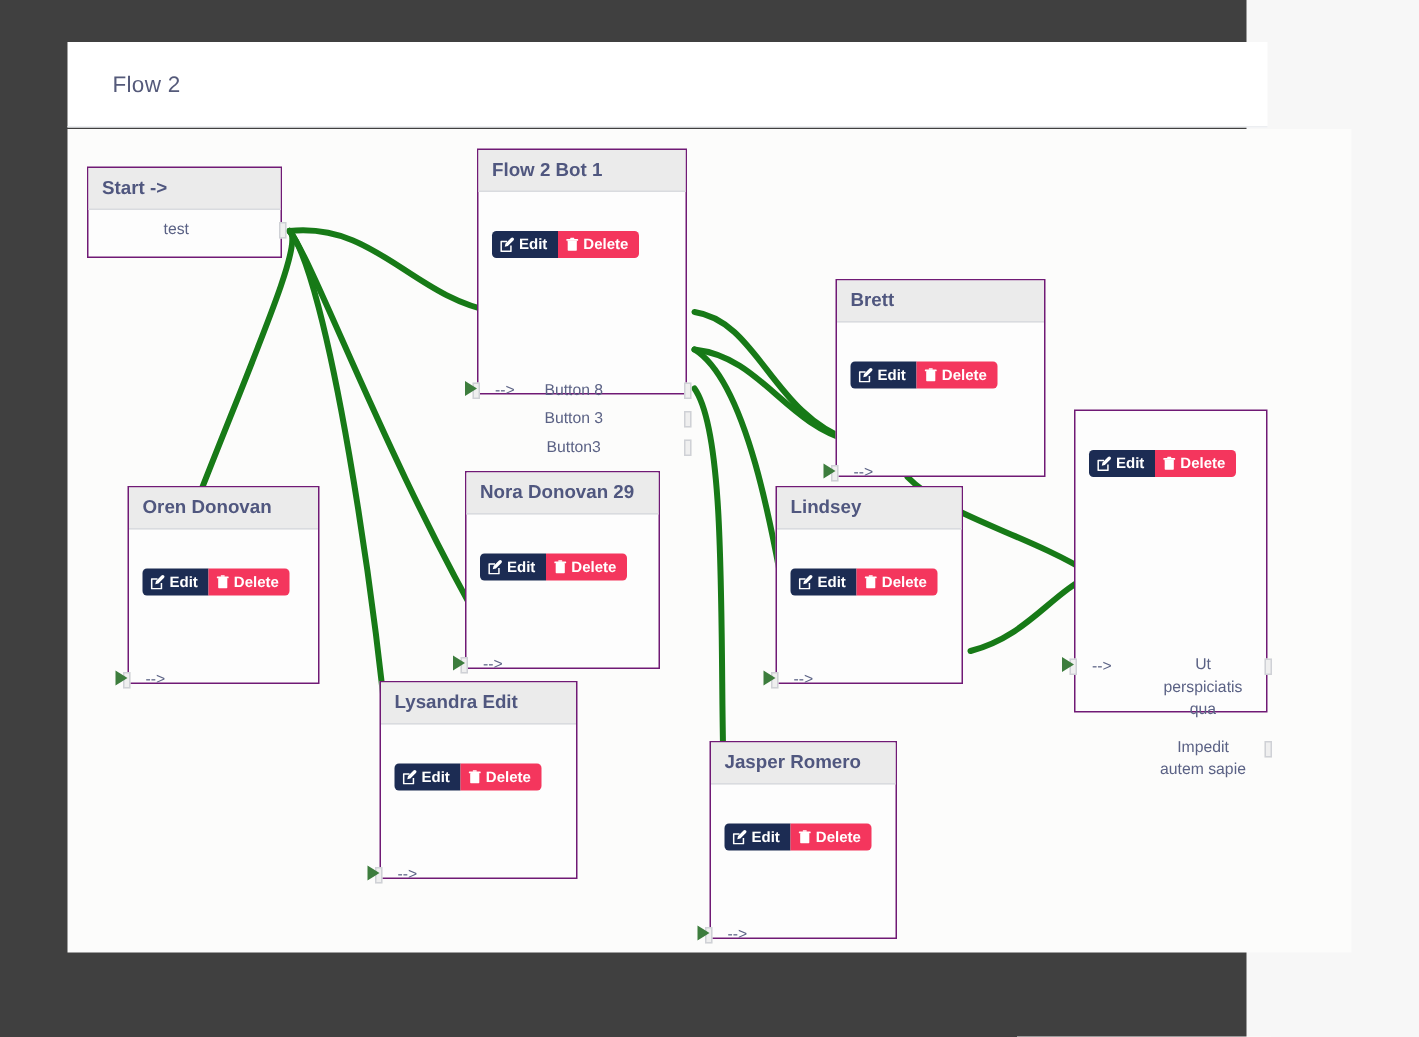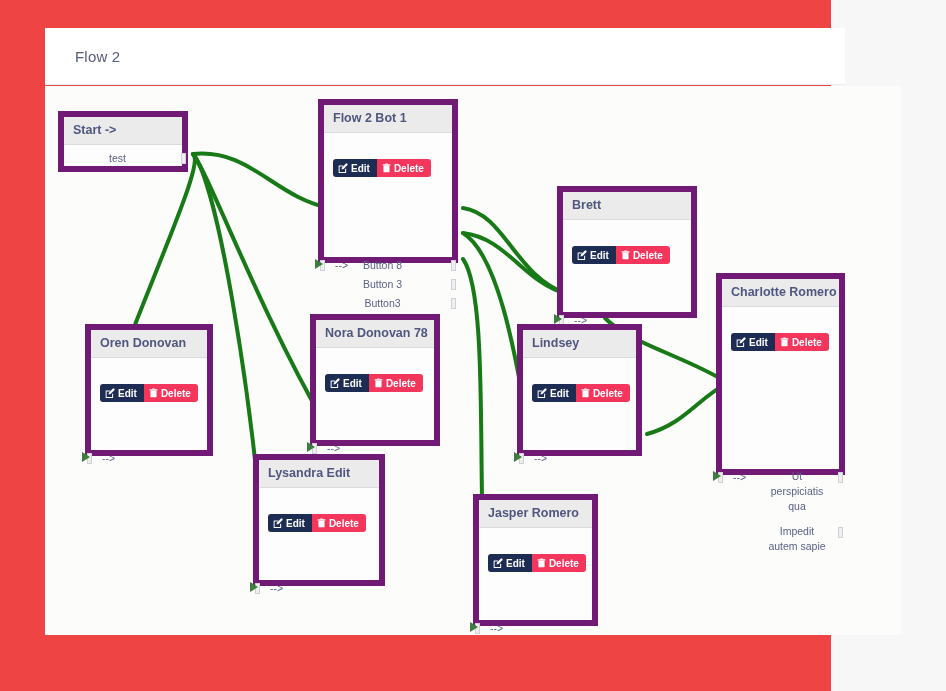--- a/index.html
+++ b/index.html
@@ -13,21 +13,21 @@
     overflow: hidden;
     font-family: "Liberation Sans", sans-serif;
     -webkit-font-smoothing: antialiased;
   }
 
   
   #page {
     position: absolute;
     left: 0; top: 0;
     width: 831px; height: 691px;
-    background: #ef4444;
+    background: #404040;
   }
   #card {
     position: absolute;
     left: 45px; top: 28px;
     width: 800px;
     background: #ffffff;
   }
   #card-header {
     height: 57px;
     background: #ffffff;
@@ -56,21 +56,21 @@
     position: absolute;
     left: 0; top: 0;
     width: 856px; height: 549px;
     pointer-events: none;
   }
 
   
   .node {
     position: absolute;
     background: #fdfdfd;
-    border: 6px solid #701a75;
+    border: 1px solid #701a75;
     box-sizing: border-box;
     font-size: 11px;
   }
   .node-header {
     background: #ebebeb;
     border-bottom: 1px solid #d9dbdf;
     height: 27px;
     line-height: 27px;
     padding: 0 9px;
     font-size: 12.5px;
@@ -241,21 +241,20 @@
             </div>
             <div class="ports">
               <div style="position: absolute; left: 0px; width: 100%; top: 47px;">
                 <div class="port port-in"><span class="port-marker"></span><span class="arrow-in"></span><span>--&gt;</span></div>
               </div>
               <div style="position: absolute; left: 0px; width: 100%; top: 47px;"></div>
             </div>
           </div>
         </div>
         <div class="node" style="left: 671px; top: 187px; width: 129px; height: 202px;">
-          <div class="node-header">Charlotte Romero</div>
           <div class="node-body">
             <div class="btn-row">
               <div class="btn btn-edit">
                 <svg width="10" height="10" viewBox="0 0 16 16">
                   <path fill="#ffffff" d="M1 4h7v1.6H2.6v8.8h8.8V9H13v6.5a.5.5 0 0 1-.5.5H1.5a.5.5 0 0 1-.5-.5V4.5A.5.5 0 0 1 1.5 4z"></path>
                   <path fill="#ffffff" d="M14.9 1.1a1.8 1.8 0 0 0-2.6 0L6.4 7l-.8 3.3L8.9 9.5l5.9-5.9a1.8 1.8 0 0 0 .1-2.5z"></path>
                 </svg>
                 <span>Edit</span>
               </div>
               <div class="btn btn-delete">
@@ -300,21 +299,21 @@
             </div>
             <div class="ports">
               <div style="position: absolute; left: 0px; width: 100%; top: 47px;">
                 <div class="port port-in"><span class="port-marker"></span><span class="arrow-in"></span><span>--&gt;</span></div>
               </div>
               <div style="position: absolute; left: 0px; width: 100%; top: 47px;"></div>
             </div>
           </div>
         </div>
         <div class="node" style="left: 265px; top: 228px; width: 130px; height: 132px;">
-          <div class="node-header">Nora Donovan 78</div>
+          <div class="node-header">Nora Donovan 29</div>
           <div class="node-body">
             <div class="btn-row">
               <div class="btn btn-edit">
                 <svg width="10" height="10" viewBox="0 0 16 16">
                   <path fill="#ffffff" d="M1 4h7v1.6H2.6v8.8h8.8V9H13v6.5a.5.5 0 0 1-.5.5H1.5a.5.5 0 0 1-.5-.5V4.5A.5.5 0 0 1 1.5 4z"></path>
                   <path fill="#ffffff" d="M14.9 1.1a1.8 1.8 0 0 0-2.6 0L6.4 7l-.8 3.3L8.9 9.5l5.9-5.9a1.8 1.8 0 0 0 .1-2.5z"></path>
                 </svg>
                 <span>Edit</span>
               </div>
               <div class="btn btn-delete">

